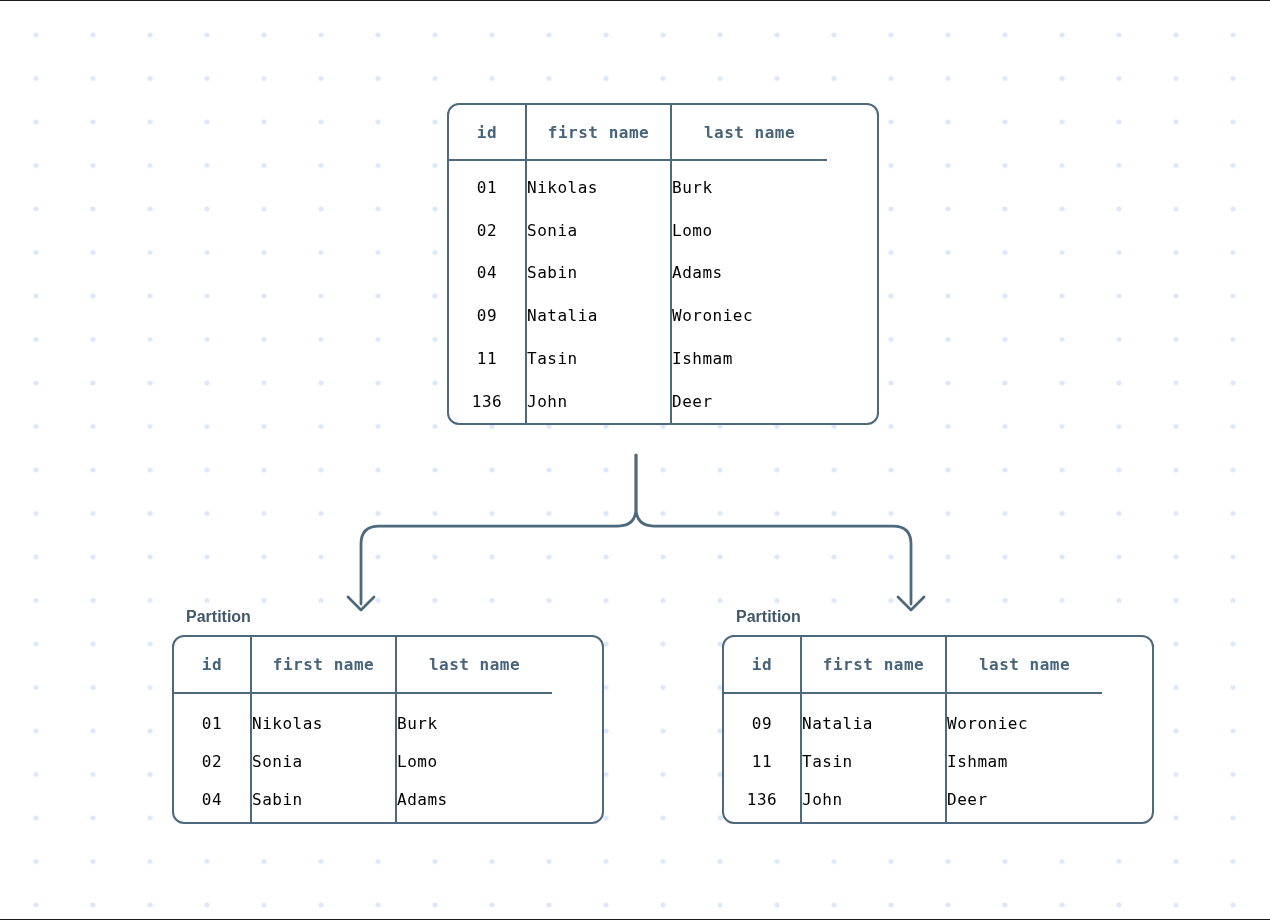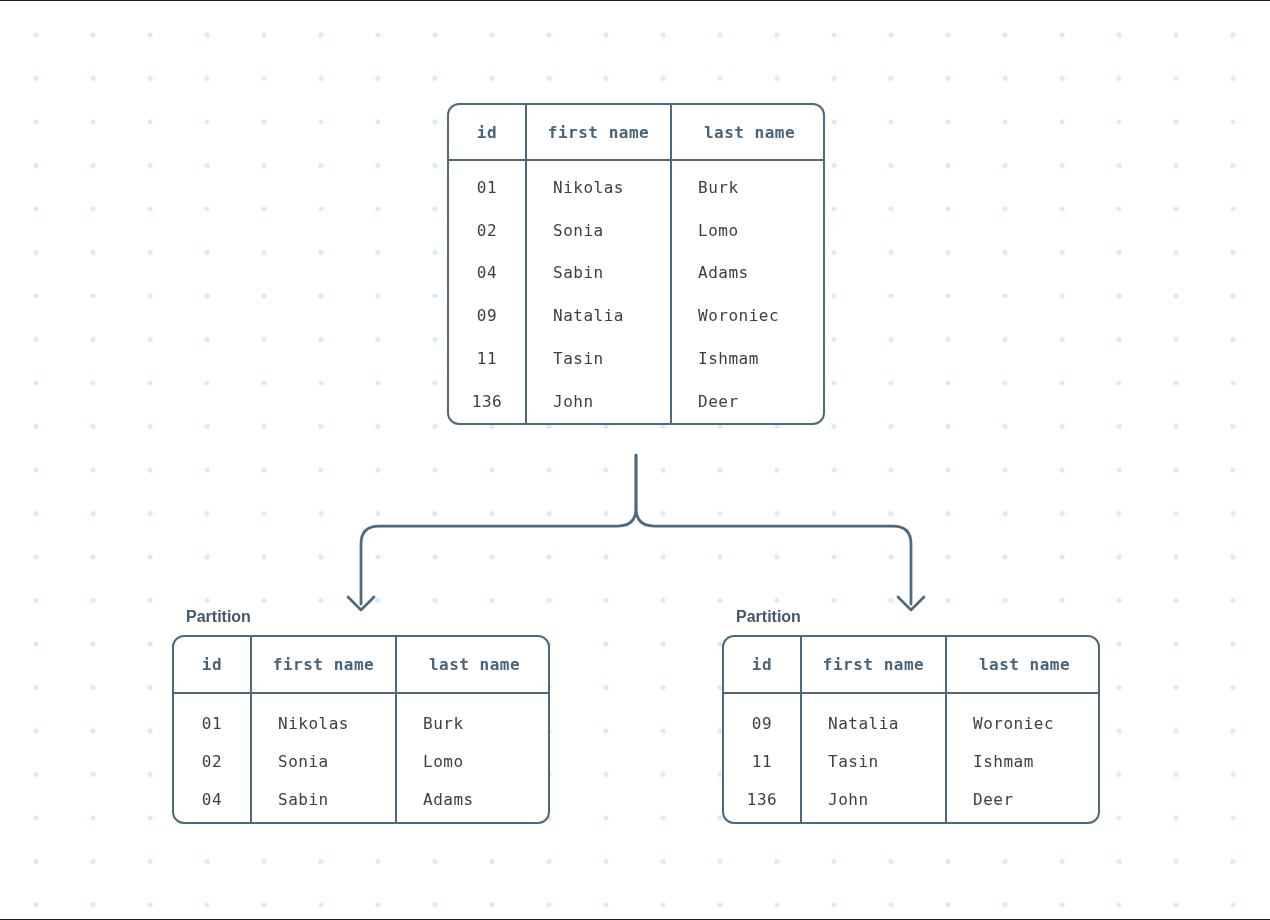--- a/index.html
+++ b/index.html
@@ -25,21 +25,21 @@
     line-height:19px;
     color:#42586c;
     margin-bottom:9px;
   }
   .title-user{margin-left:22px;}
   .title-part{margin-left:14px;margin-top:9px;}
   .tbl-box{
     display:grid;
     grid-template-columns:76px 145px 157px;
     box-sizing:border-box;
-    width:378px;
+    width:432px;
     background:#ffffff;
     border:2.5px solid #4d697e;
     border-radius:12px;
     overflow:hidden;
   }
   .col{display:flex;flex-direction:column;}
   .col + .col{border-left:2px solid #4d697e;}
   .hcell{
     box-sizing:border-box;
     display:flex;align-items:center;
@@ -51,30 +51,30 @@
     white-space:pre;
   }
   .tbl-user .hcell{height:56px;}
   .tbl-part .hcell{height:57px;}
   .cbody{display:flex;flex-direction:column;}
   .tbl-user .cbody{padding:5px 0 0 0;}
   .tbl-part .cbody{padding:10px 0 4px 0;}
   .cell{
     display:flex;align-items:center;
     font-size:16px;
-    color:#404040;
+    color:#000000;
     letter-spacing:.5px;
     white-space:pre;
     text-align:center;
   }
   .tbl-user .cell{height:42.8px;}
   .tbl-part .cell{height:38px;}
   .col-id .hcell,.col-id .cell{justify-content:center;}
   .col-name .hcell{justify-content:center;}
-  .col-name .cell{padding-left:26px;}
+  .col-name .cell{}
 </style>
 </head>
 <body>
 
 <div class="stage">
 
   <svg class="connector" width="1270" height="920" viewBox="0 0 1270 920">
     <g fill="none" stroke="#4d697e" stroke-width="2.75" stroke-linecap="round" stroke-linejoin="round">
       <path d="M 636 454 L 636 507 Q 636 525 618 525 L 379 525 Q 361 525 361 543 L 361 603"></path>
       <path d="M 636 454 L 636 507 Q 636 525 654 525 L 893 525 Q 911 525 911 543 L 911 603"></path>

